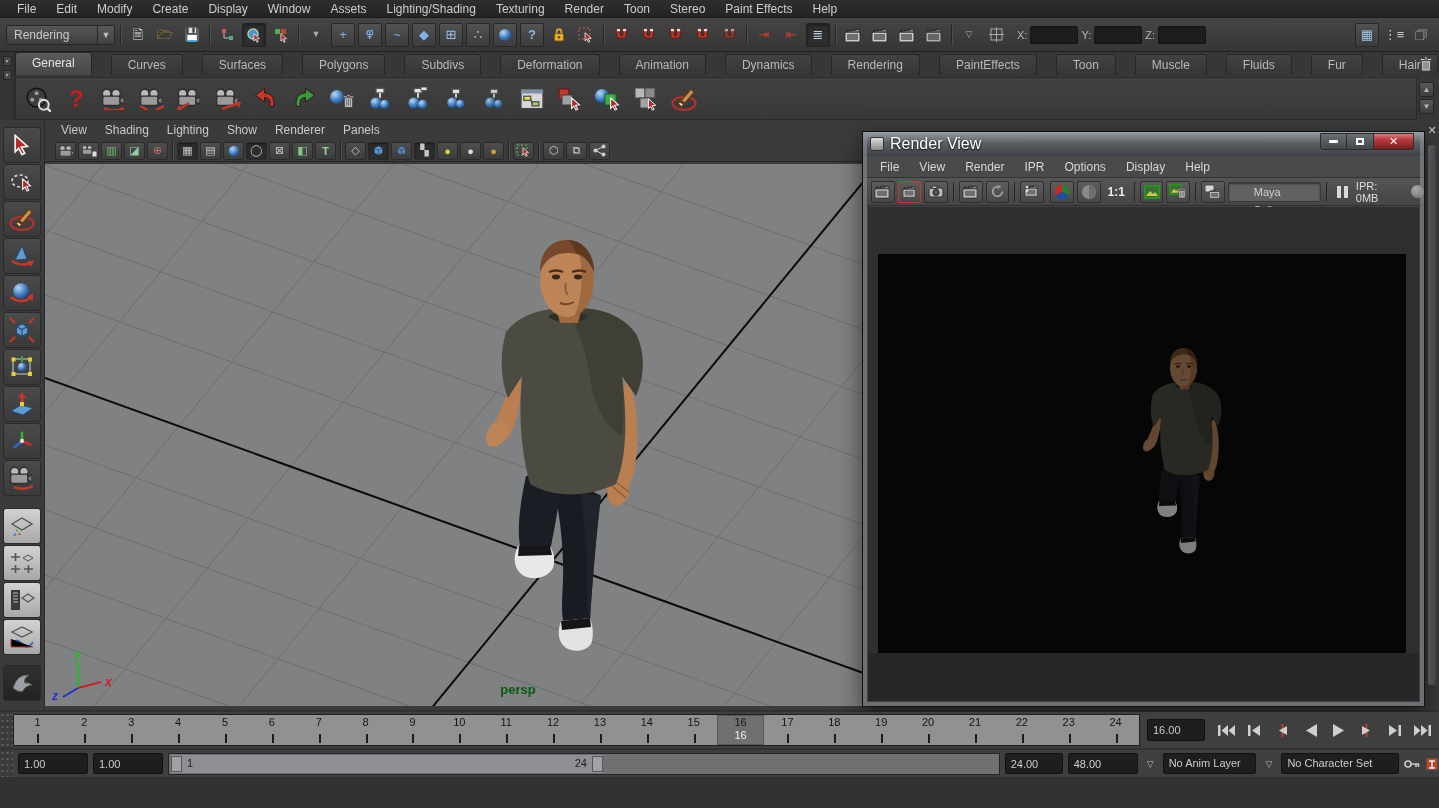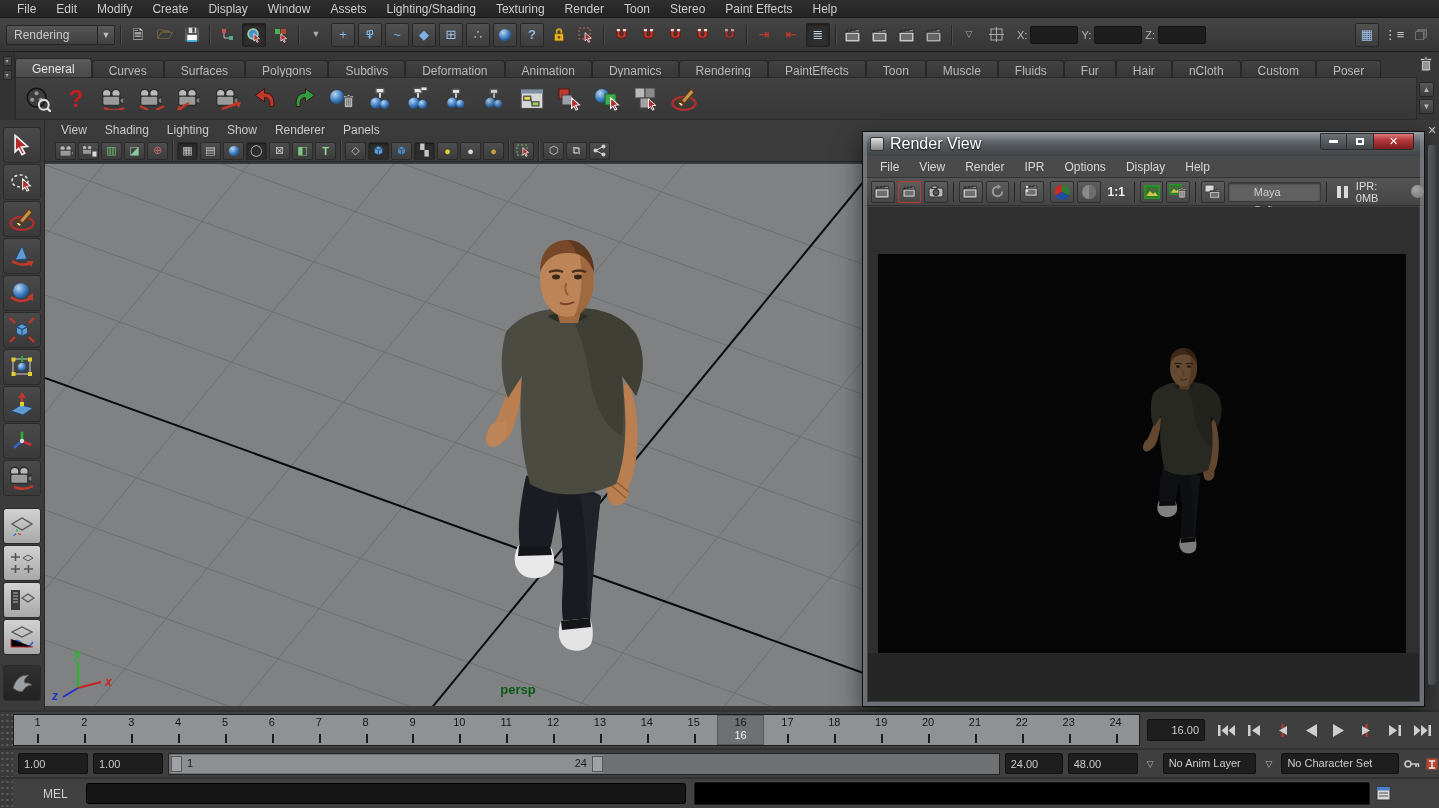--- a/index.html
+++ b/index.html
@@ -37,22 +37,22 @@
   .coord input { width:48px; height:18px; background:#1d1d1d; border:1px solid #141414;
     border-radius:2px; color:#ccc; font-size:11px; padding:0 4px; }
   .spacer { flex:1; }
 
   
   .shelf { position:absolute; left:0; top:52px; width:1439px; height:68px; background:#373737; }
   .shelf-side { position:absolute; left:0; top:0; width:15px; height:68px;
     background:#333; border-right:1px solid #2a2a2a; }
   .shelf-side .nub { width:9px; height:10px; margin:4px auto 0; background:#454545;
     border:1px solid #272727; color:#aaa; font-size:6px; text-align:center; line-height:8px; }
-  .shelf-tabs { position:absolute; left:15px; top:6px; right:30px; height:23px;
-    display:flex; gap:0; align-items:flex-end; }
+  .shelf-tabs { position:absolute; left:15px; top:0; right:30px; height:23px;
+    display:flex; gap:19px; align-items:flex-end; }
   .shelf-tab { height:21px; padding:0 16px; background:linear-gradient(#424242,#353535);
     border:1px solid #272727; border-bottom:none; border-radius:3px 3px 0 0;
     color:#b9b9b9; font-size:12px; line-height:20px; }
   .shelf-tab.active { background:linear-gradient(#5a5a5a,#474747); color:#e4e4e4; height:23px; }
   .shelf-icons { position:absolute; left:15px; top:25px; right:22px; height:43px;
     background:linear-gradient(#414141,#383838); border:1px solid #2b2b2b;
     display:flex; align-items:center; padding-left:4px; gap:2px; }
   .sicon { width:36px; height:36px; display:flex; align-items:center; justify-content:center; }
   .shelf-trash { position:absolute; right:6px; top:4px; }
   .shelf-scroll { position:absolute; right:4px; top:30px; width:16px; display:flex;
@@ -136,21 +136,21 @@
   .dots { width:13px; height:100%; background:#3a3a3a;
     background-image:radial-gradient(#5c5c5c 1px, transparent 1.2px); background-size:5px 6px; }
   .ruler { width:1127px; height:32px; background:var(--timeline-bg); border:1px solid #1f1f1f;
     display:flex; position:relative; }
   .tcell { flex:1; position:relative; color:#151515; font-size:11px; text-align:center; }
   .tcell .num { display:block; margin-top:1px; }
   .tcell .tick { position:absolute; left:50%; bottom:2px; width:2px; height:9px; background:#1c1c1c; }
   .tcell.current { background:#6e7072; box-shadow:inset 0 0 0 1px #565859; }
   .tcell.current .cur { display:block; color:#f2f2f2; font-size:11px; margin-top:1px; }
   .timefield { width:58px; height:22px; background:#1e1e1e; border:1px solid #121212;
-    border-radius:2px; color:#ccc; font-size:11px; padding:0 5px; margin-left:7px;text-align:right; }
+    border-radius:2px; color:#ccc; font-size:11px; padding:0 5px; margin-left:7px; }
   .transport { display:flex; align-items:center; gap:1px; margin-left:8px; }
   .pbtn { width:27px; height:26px; display:flex; align-items:center; justify-content:center;
     border-radius:2px; }
 
   
   .rangerow { position:absolute; left:0; top:750px; width:1439px; height:27px; background:#3f3f3f;
     display:flex; align-items:center; gap:5px; }
   .rfield { height:21px; background:#1e1e1e; border:1px solid #121212; border-radius:2px;
     color:#ccc; font-size:11px; padding:0 5px; }
   .groove { position:relative; width:834px; height:22px; background:#6f7173; border:1px solid #242424; }
@@ -1168,25 +1168,14 @@
     <div class="rfield" style="width:118px;line-height:19px">No Character Set</div>
     <svg class="ic" width="16" height="10">
         <use href="#sym-key" width="16" height="10"></use>
       </svg>
     <svg class="ic" width="14" height="14">
         <rect x="1" y="1" width="12" height="12" fill="#b5482f" stroke="#444"></rect>
         <path d="M4,4 L10,4 M7,4 L7,11 M4,11 L10,11" stroke="#eee" stroke-width="1.4"></path>
       </svg>
   </div>
 
-  <div class="cmdrow">
-    <div class="dots" style="height:29px"></div>
-    <span class="mel">MEL</span>
-    <input class="melinput" value="" style="">
-    <input class="meloutput" readonly="" value="" style="">
-    <svg class="ic" width="15" height="15" style="margin-left:6px">
-        <rect x="1" y="1" width="13" height="13" fill="#d7d7d7" stroke="#333"></rect>
-        <rect x="1" y="1" width="13" height="3.5" fill="#4a7fc9"></rect>
-        <path d="M3,7 L12,7 M3,10 L12,10" stroke="#555"></path>
-      </svg>
-  </div>
 
 </div>
 
 </body></html>

